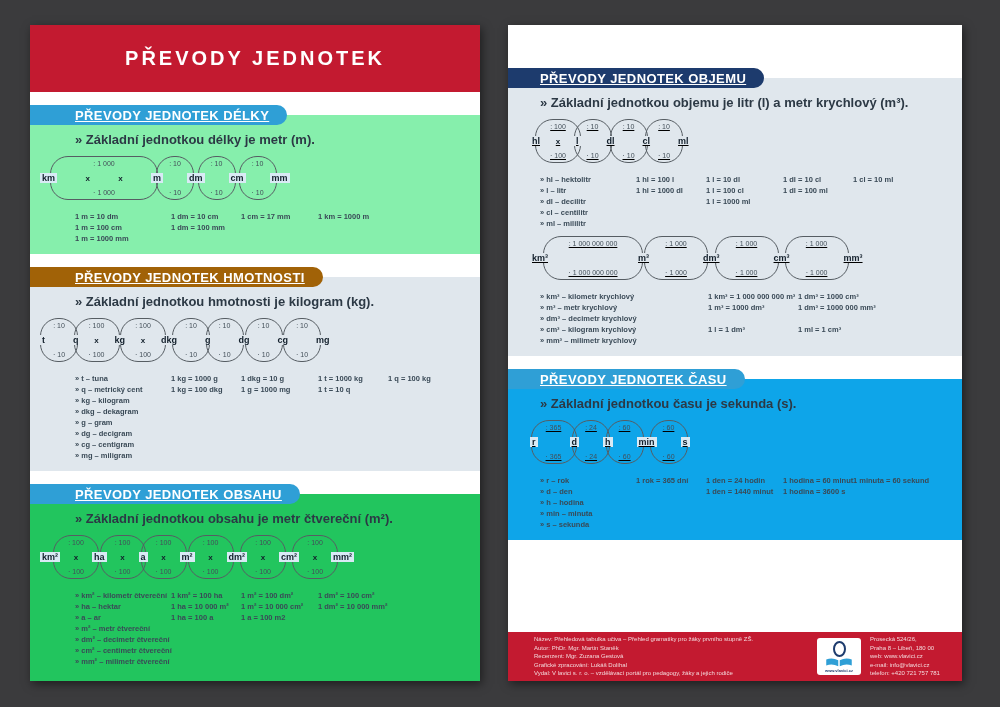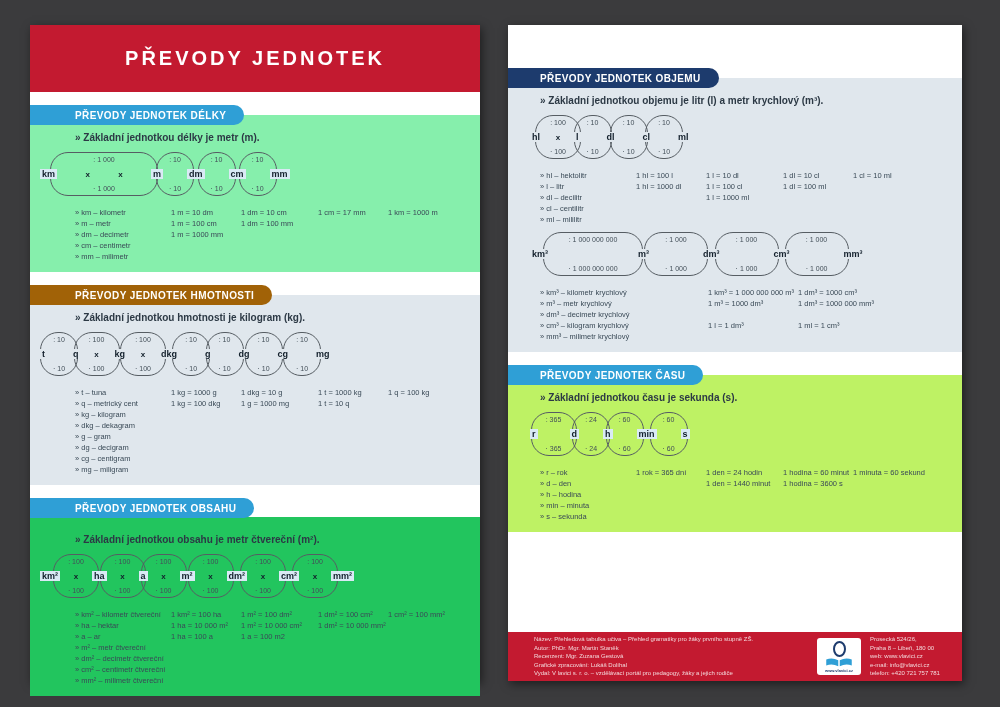--- a/index.html
+++ b/index.html
@@ -20,60 +20,60 @@
   
   .red-header{
     height:67px;display:flex;align-items:center;justify-content:center;flex:none;
   }
   .red-header h1{
     margin:0;color:#fff;font-size:20px;font-weight:bold;letter-spacing:3px;
   }
 
   .sections{display:flex;flex-direction:column;flex:1;min-height:0;}
   .sec{margin-top:13px;display:flex;flex-direction:column;}
-  #left-sections .sec:last-child{flex:1;gap:9px;}
+  #left-sections .sec:last-child{flex:1;}
   #left-sections .sec:last-child .band{flex:1;}
   #right-sections .sec:first-child{margin-top:43px;}
 
   .badge{
     height:20px;display:inline-flex;align-items:center;width:max-content;
     padding:0 18px 0 var(--padL);
     border-radius:0 10px 10px 0;
     position:relative;z-index:2;margin-bottom:-10px;
   }
-  .badge span{color:#fff;font-size:10px;font-weight:bold;letter-spacing:.4px;white-space:nowrap;}
+  .badge span{color:#fff;font-size:13px;font-weight:bold;letter-spacing:.4px;white-space:nowrap;text-decoration:underline;}
 
   .band{
     width:100%;box-sizing:border-box;
     padding:17px 14px 10px var(--padL);
   }
 
-  .intro{font-size:10px;font-weight:bold;color:#2c3945;margin-bottom:9px;}
+  .intro{font-size:13px;font-weight:bold;color:#2c3945;margin-bottom:9px;}
 
   
   .chain{display:flex;align-items:center;margin:7px 0 11px 0;}
   .page-left .chain{margin-left:-28px;}
-  .page-right .chain{margin-left:-3px;}
+  .page-right .chain{margin-left:-3px;text-decoration:underline;}
   .unit{
     position:relative;z-index:2;font-size:9px;font-weight:800;color:#121f2b;
     background:var(--band-bg);padding:0 2px;margin:0 -7px;white-space:nowrap;
   }
   .link{
     flex:none;height:44px;box-sizing:border-box;
     border:1.5px solid #565d63;border-radius:18px;
     display:flex;flex-direction:column;justify-content:space-between;align-items:center;
     padding:3px 4px;
   }
   .lt,.lb{font-size:7px;color:#434f59;white-space:nowrap;}
   .lm{font-size:8px;font-weight:bold;color:#121f2b;min-height:9px;line-height:9px;white-space:pre;}
   .lm.spread{word-spacing:26px;}
 
   
   .facts{display:flex;margin-top:3px;}
-  .fcol{flex:none;}
+  .fcol{flex:none;font-weight:bold;}
   .fcol:nth-child(1){width:96px;}
   .fcol:nth-child(2){width:70px;}
   .fcol:nth-child(3){width:77px;}
   .fcol:nth-child(4){width:70px;}
   .facts-volume-3 .fcol:nth-child(1){width:168px;}
   .facts-volume-3 .fcol:nth-child(2){width:90px;}
   .facts-volume-3 .fcol:nth-child(3){width:77px;}
   .fline{font-size:7.5px;line-height:11px;color:#3a4a57;white-space:nowrap;}
 
   
@@ -130,27 +130,20 @@
             <span class="unit">cm</span>
             <div class="link" style="width: 38px;">
               <div class="lt">: 10</div>
               <div class="lm"></div>
               <div class="lb">· 10</div>
             </div>
             <span class="unit">mm</span>
           </div>
           <div class="facts facts-length-1">
             <div class="fcol">
-              <div class="fline">» km – kilometr</div>
-              <div class="fline">» m – metr</div>
-              <div class="fline">» dm – decimetr</div>
-              <div class="fline">» cm – centimetr</div>
-              <div class="fline">» mm – milimetr</div>
-            </div>
-            <div class="fcol">
               <div class="fline">1 m = 10 dm</div>
               <div class="fline">1 m = 100 cm</div>
               <div class="fline">1 m = 1000 mm</div>
             </div>
             <div class="fcol">
               <div class="fline">1 dm = 10 cm</div>
               <div class="fline">1 dm = 100 mm</div>
             </div>
             <div class="fcol">
               <div class="fline">1 cm = 17 mm</div>
@@ -303,23 +296,20 @@
             </div>
             <div class="fcol">
               <div class="fline">1 m² = 100 dm²</div>
               <div class="fline">1 m² = 10 000 cm²</div>
               <div class="fline">1 a = 100 m2</div>
             </div>
             <div class="fcol">
               <div class="fline">1 dm² = 100 cm²</div>
               <div class="fline">1 dm² = 10 000 mm²</div>
             </div>
-            <div class="fcol">
-              <div class="fline">1 cm² = 100 mm²</div>
-            </div>
           </div>
         </div>
       </section>
     </div>
 </div>
 
 <div class="page page-right">
   <div class="sections" id="right-sections">
       <section class="sec">
         <div class="badge" style="background: rgb(29, 59, 109);">
@@ -426,21 +416,21 @@
               <div class="fline">&nbsp;</div>
               <div class="fline">1 ml = 1 cm³</div>
             </div>
           </div>
         </div>
       </section>
       <section class="sec">
         <div class="badge" style="background: rgb(47, 159, 214);">
           <span>PŘEVODY JEDNOTEK ČASU</span>
         </div>
-        <div class="band" style="background: #bef264; --band-bg: #d9eaf5;">
+        <div class="band" style="background: #0ea5e9; --band-bg: #d9eaf5;">
           <div class="intro">» Základní jednotkou času je sekunda (s).</div>
           <div class="chain">
             <span class="unit">r</span>
             <div class="link" style="width: 46px;">
               <div class="lt">: 365</div>
               <div class="lm"></div>
               <div class="lb">· 365</div>
             </div>
             <span class="unit">d</span>
             <div class="link" style="width: 38px;">

